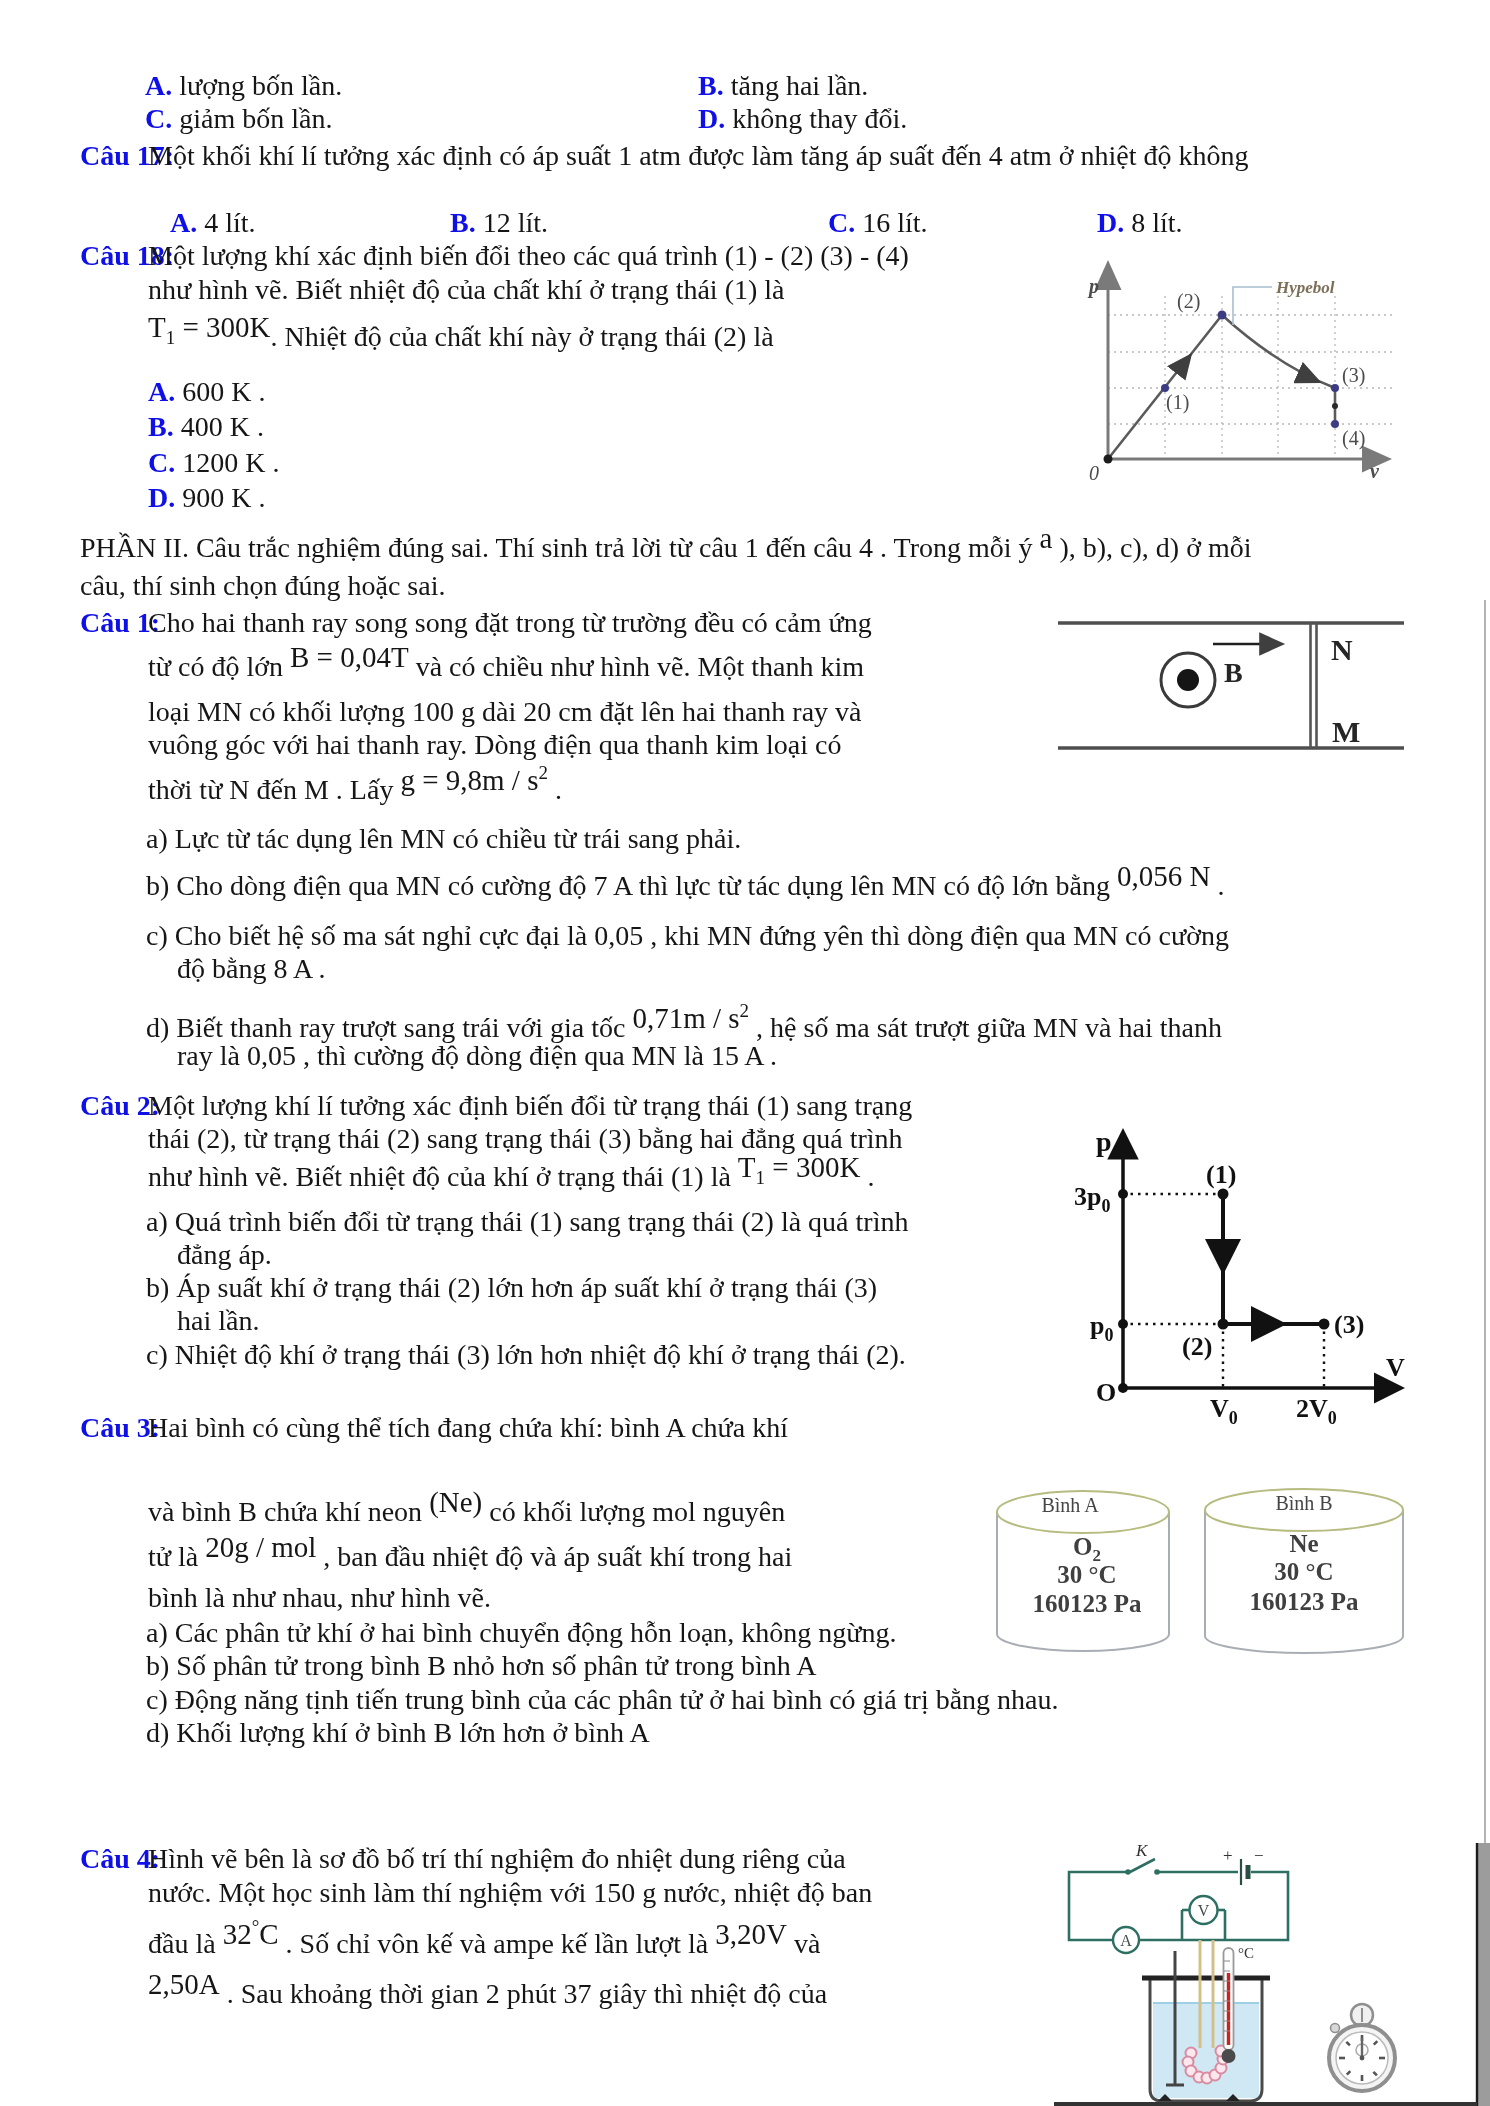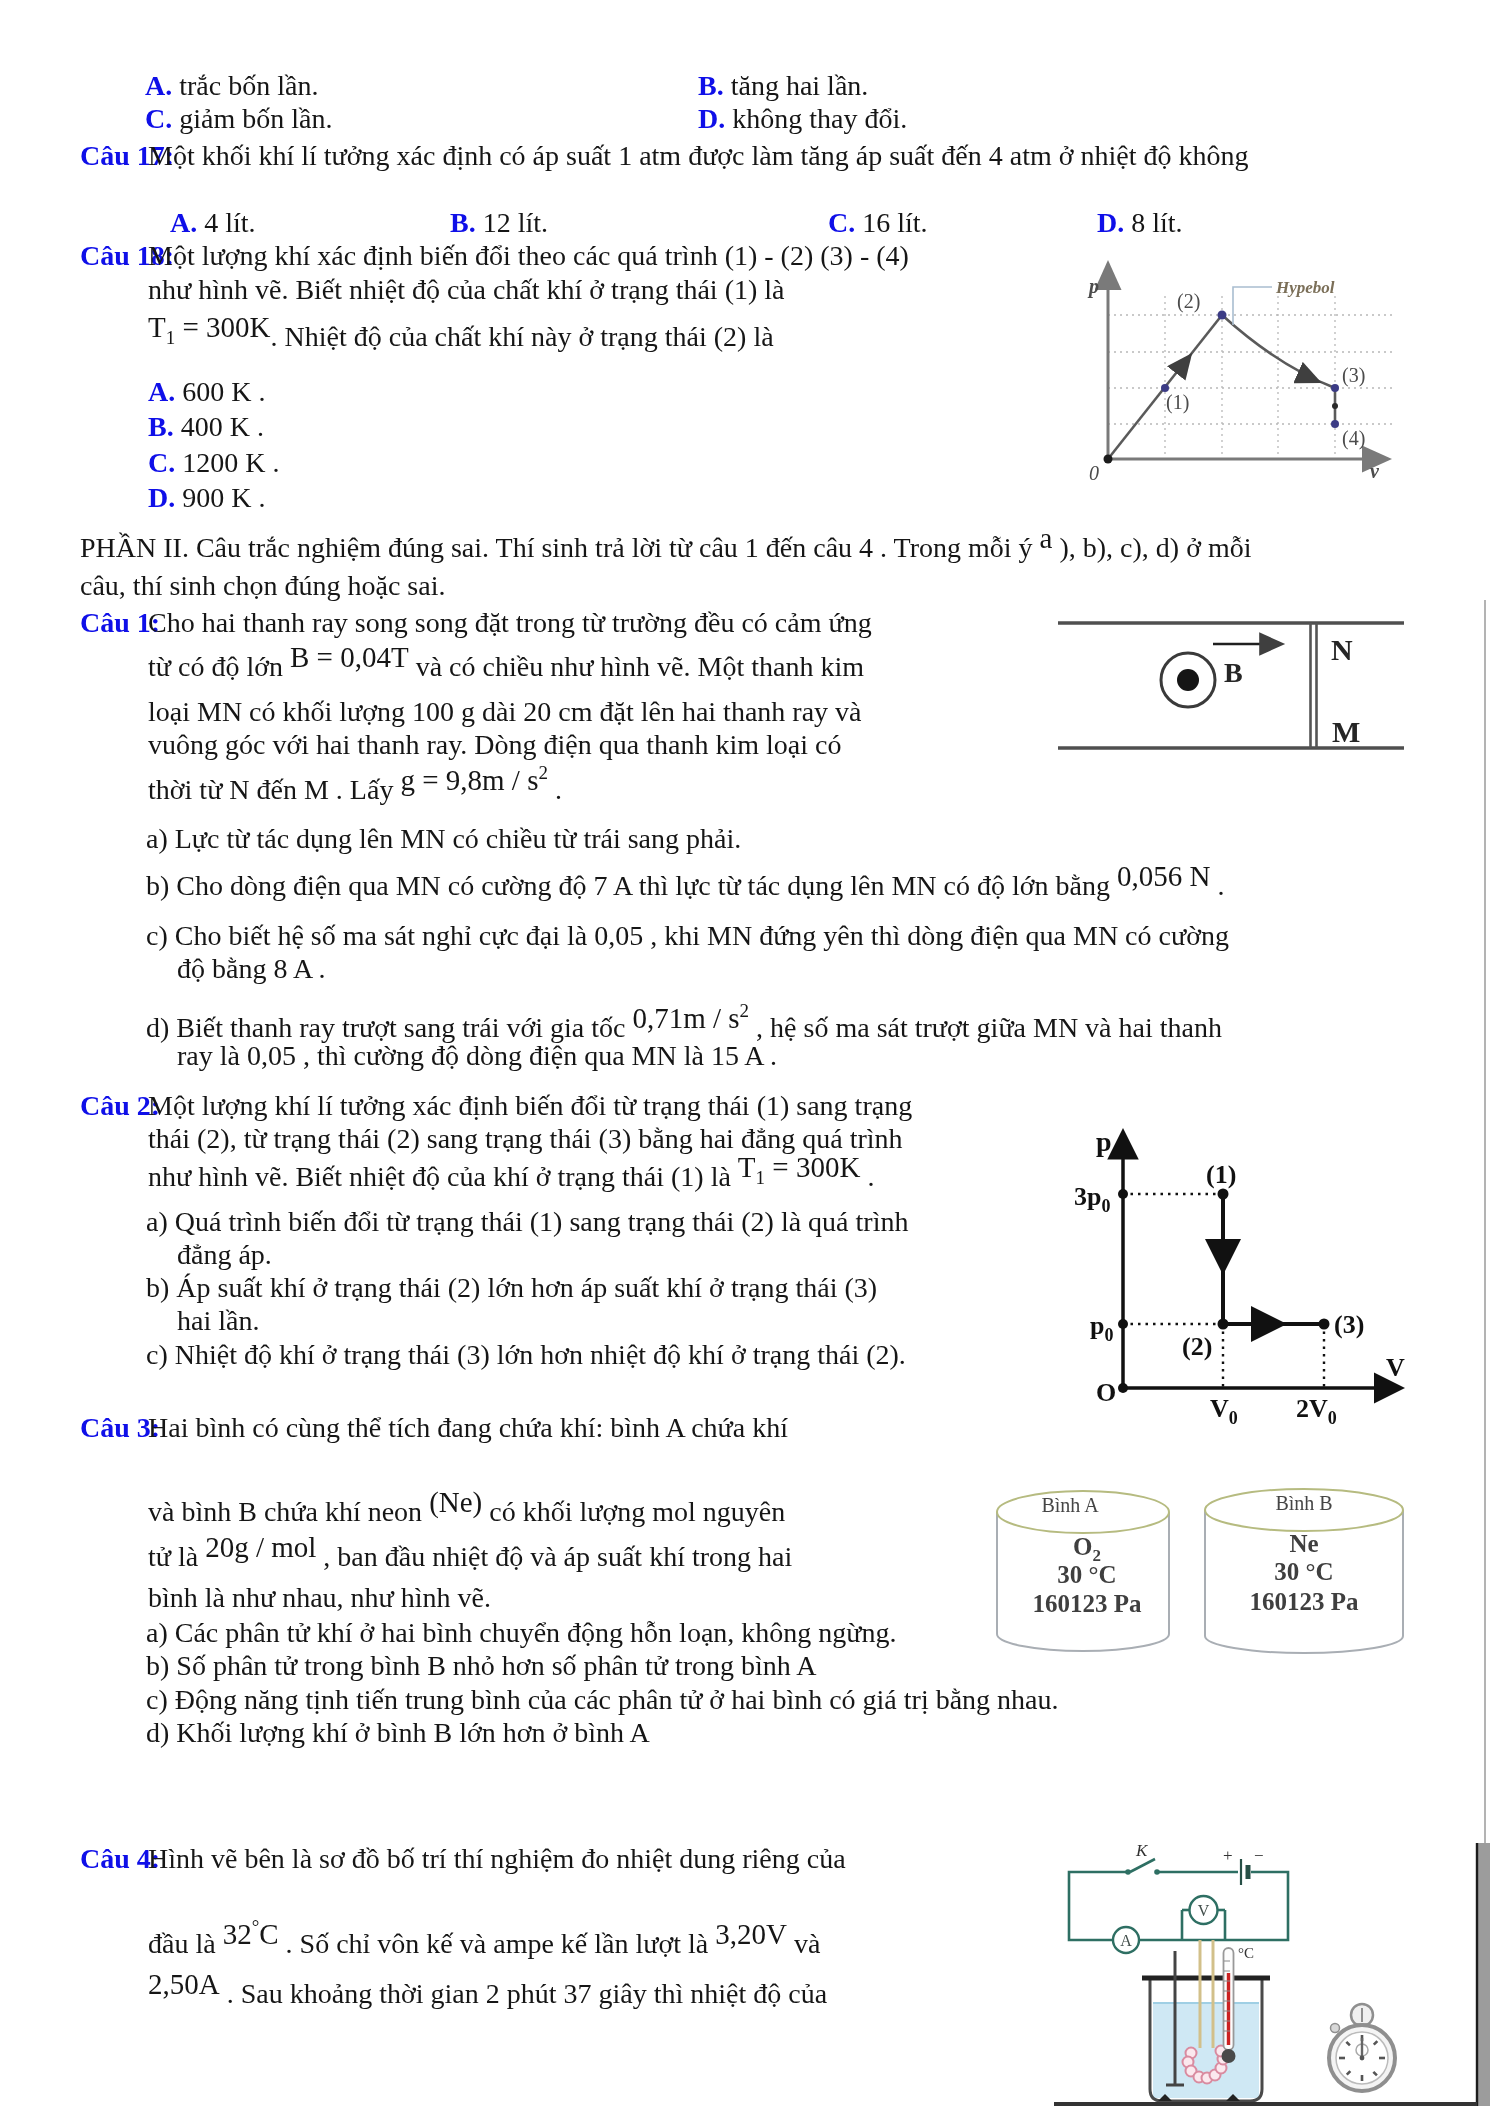--- a/index.html
+++ b/index.html
@@ -27,21 +27,21 @@
       </marker>
       <marker id="mDark" markerWidth="11" markerHeight="9" refX="8" refY="4.5" orient="auto">
         <path d="M0,0 L10,4.5 L0,9 z" fill="#3f3f3f"></path>
       </marker>
       <marker id="mBlack" markerWidth="10" markerHeight="9" refX="7" refY="4.5" orient="auto">
         <path d="M0,0 L9,4.5 L0,9 z" fill="#111111"></path>
       </marker>
     </defs>
   </svg>
 
-  <div class="ln" style="top:70px;left:145px"><span class="bl">A.</span><span> trắc bốn lần.</span></div>
+  <div class="ln" style="top:70px;left:145px"><span class="bl">A.</span><span> lượng bốn lần.</span></div>
   <div class="ln" style="top:70px;left:698px"><span class="bl">B.</span><span> tăng hai lần.</span></div>
   <div class="ln" style="top:103px;left:145px"><span class="bl">C.</span><span> giảm bốn lần.</span></div>
   <div class="ln" style="top:103px;left:698px"><span class="bl">D.</span><span> không thay đổi.</span></div>
 
   <div class="ln bl" style="top:140px;left:80px">Câu 17:</div>
   <div class="ln" style="top:140px;left:148px">Một khối khí lí tưởng xác định có áp suất 1 atm được làm tăng áp suất đến 4 atm ở nhiệt độ không</div>
   <div class="ln" style="top:207px;left:170px"><span class="bl">A.</span><span> 4 lít.</span></div>
   <div class="ln" style="top:207px;left:450px"><span class="bl">B.</span><span> 12 lít.</span></div>
   <div class="ln" style="top:207px;left:828px"><span class="bl">C.</span><span> 16 lít.</span></div>
   <div class="ln" style="top:207px;left:1097px"><span class="bl">D.</span><span> 8 lít.</span></div>
@@ -212,20 +212,21 @@
       <ellipse cx="309" cy="26" rx="99" ry="21" fill="#ffffff" stroke="#b6bb80" stroke-width="2"></ellipse>
       <text x="309" y="26" text-anchor="middle" font-size="20" fill="#454545">Bình B</text>
       <text x="309" y="68" text-anchor="middle" font-size="25" font-weight="bold" fill="#3f3f3f">Ne</text>
       <text x="309" y="96" text-anchor="middle" font-size="25" font-weight="bold" fill="#3f3f3f">30 °C</text>
       <text x="309" y="126" text-anchor="middle" font-size="25" font-weight="bold" fill="#3f3f3f">160123 Pa</text>
     </g>
   </svg>
 
   <div class="ln bl" style="top:1843px;left:80px">Câu 4:</div>
   <div class="ln" style="top:1843px;left:148px">Hình vẽ bên là sơ đồ bố trí thí nghiệm đo nhiệt dung riêng của</div>
+  <div class="ln" style="top:1877px;left:148px">nước. Một học sinh làm thí nghiệm với 150 g nước, nhiệt độ ban</div>
   <div class="ln" style="top:1920px;left:148px"><span>đầu là </span><span class="fm">32<sup>°</sup>C</span><span> . Số chỉ vôn kế và ampe kế lần lượt là </span><span class="fm">3,20V</span><span> và</span></div>
   <div class="ln" style="top:1977px;left:148px"><span class="fm">2,50A</span><span> . Sau khoảng thời gian 2 phút 37 giây thì nhiệt độ của</span></div>
 
   <svg class="fig" style="left:1050px;top:1843px" width="440" height="263" viewBox="0 0 440 263">
 
     <g stroke="#2e6f63" stroke-width="2.6" fill="none">
       <polyline points="78,29 19,29 19,97 63,97"></polyline>
       <polyline points="107,29 188,29"></polyline>
       <polyline points="201,29 238,29 238,97 175,97"></polyline>
       <line x1="89" y1="97" x2="132" y2="97"></line>

